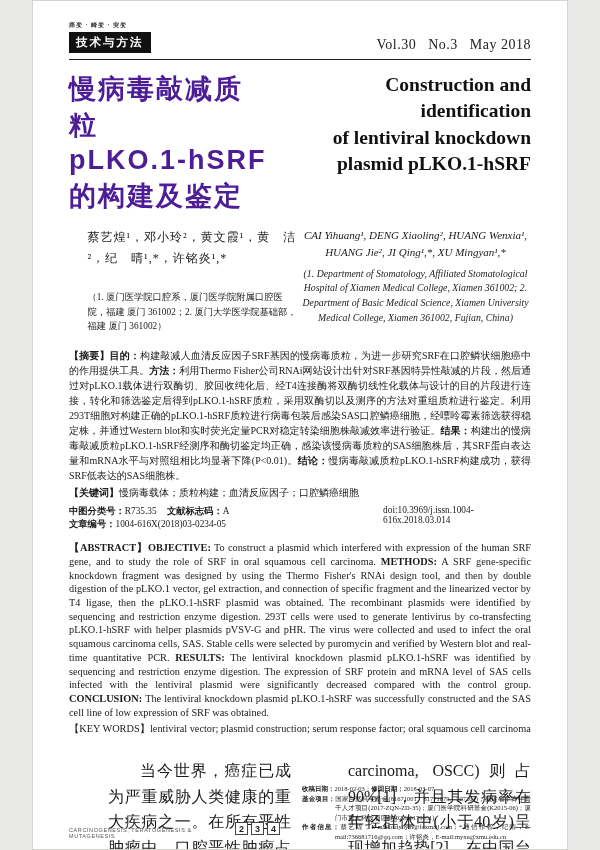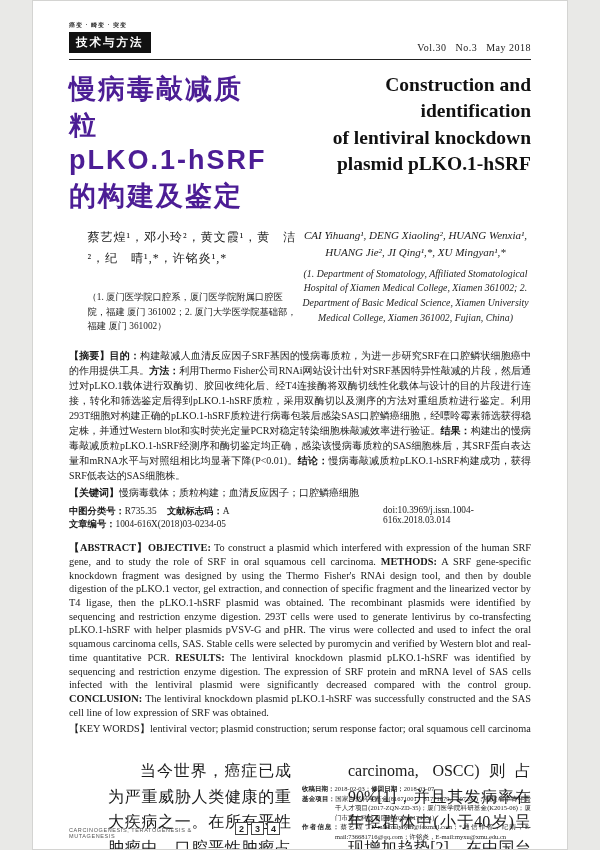--- a/index.html
+++ b/index.html
@@ -14,21 +14,21 @@
   }
   
   .header-row { display: flex; justify-content: space-between; align-items: flex-end; }
   .badge-stack { display: flex; flex-direction: column; gap: 2px; }
   .journal-mini { font-size: 6px; letter-spacing: 1px; color: #333; font-weight: bold; }
   .section-badge {
     background: #111; color: #fff; font-family: "Liberation Sans", sans-serif;
     font-weight: bold; font-size: 11.5px; padding: 3px 7px; letter-spacing: 2px;
     display: inline-block; width: max-content;
   }
-  .issue { font-size: 10px; letter-spacing: 0.5px; white-space: pre; color: #222; }
+  .issue { font-size: 14px; letter-spacing: 0.5px; white-space: pre; color: #222; }
   .head-rule { border: none; border-top: 1.6px solid #222; margin: 6px 0 0 0; }
 
   
   .title-row { display: flex; justify-content: space-between; margin-top: 12px; }
   .title-zh {
     font-family: "Liberation Sans", sans-serif; font-weight: 700;
     font-size: 27px; line-height: 1.32; letter-spacing: 2px; color: #4c1d95;
   }
   .title-en {
     font-weight: 700; font-size: 19.5px; line-height: 1.35; text-align: right; color: #111;

